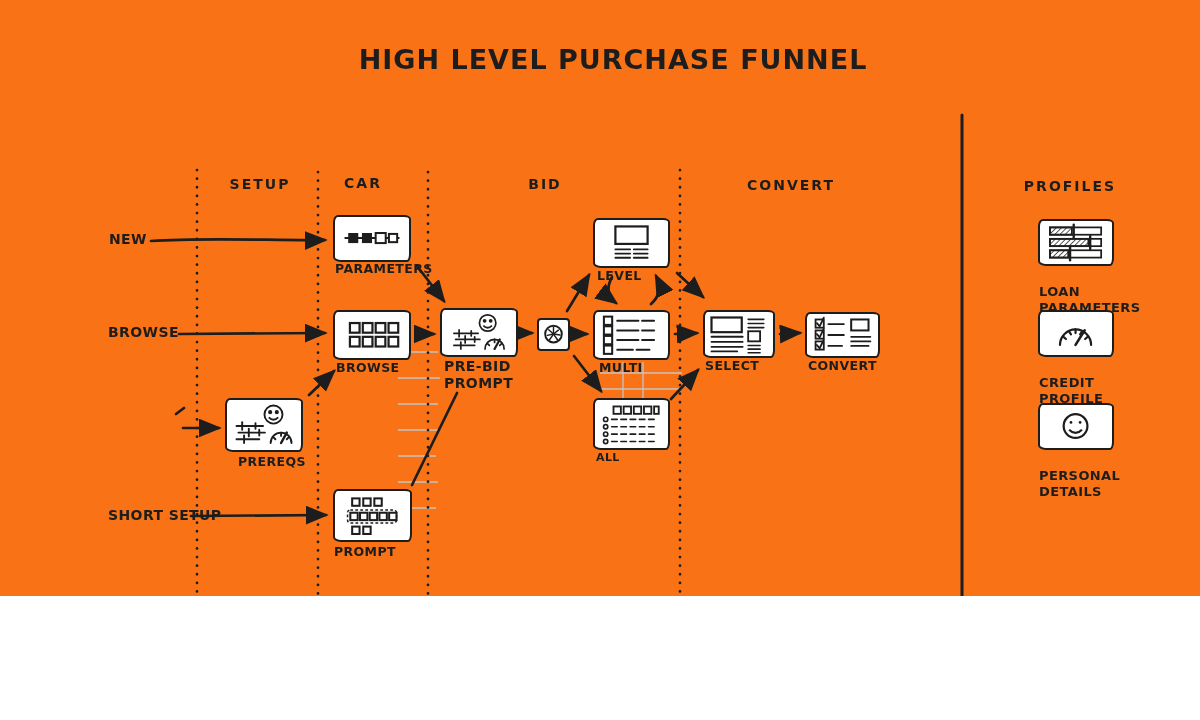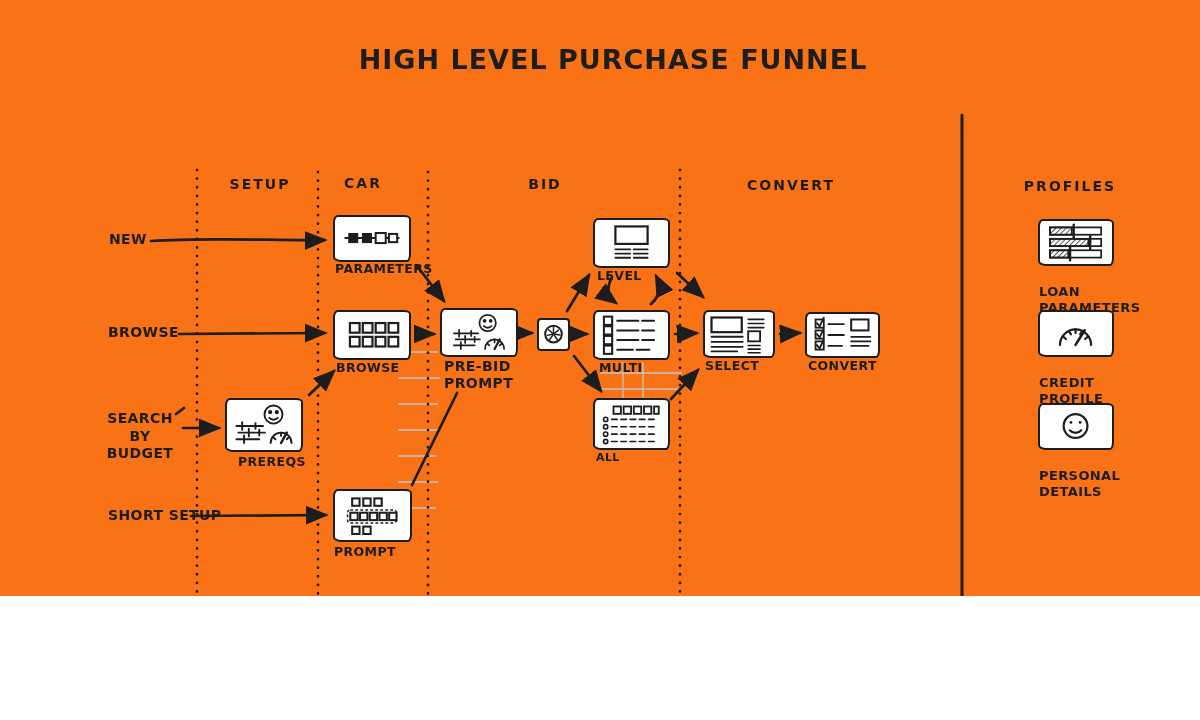--- a/index.html
+++ b/index.html
@@ -97,22 +97,20 @@
   <div class="abs title" style="left:613px;top:44px">HIGH LEVEL PURCHASE FUNNEL</div>
 
   <div class="abs hdr" style="left:260px;top:176px">SETUP</div>
   <div class="abs hdr" style="left:363px;top:175px">CAR</div>
   <div class="abs hdr" style="left:545px;top:176px">BID</div>
   <div class="abs hdr" style="left:791px;top:177px">CONVERT</div>
   <div class="abs hdr" style="left:1070px;top:178px">PROFILES</div>
 
   <div class="abs entry" style="left:109px;top:231px">NEW</div>
   <div class="abs entry" style="left:108px;top:324px">BROWSE</div>
-  <div class="abs entry centered" style="left:98px;top:410px;width:84px">SEARCH
-BY BUDGET</div>
   <div class="abs entry" style="left:108px;top:507px">SHORT SETUP</div>
 
   <div class="abs node" style="left:333px;top:215px;width:78px;height:47px">
     <svg viewBox="0 0 78 47">
       <path d="M9,23 H69" stroke="#1d1d1d" stroke-width="2.2" fill="none"></path>
       <rect x="13" y="17.5" width="11" height="11" fill="#1d1d1d"></rect>
       <rect x="28" y="17.5" width="11" height="11" fill="#1d1d1d"></rect>
       <rect x="43" y="17.5" width="11" height="11" fill="#fff" stroke="#1d1d1d" stroke-width="2.2"></rect>
       <rect x="57.5" y="18.5" width="9" height="9" fill="#fff" stroke="#1d1d1d" stroke-width="2.2"></rect>
     </svg>

